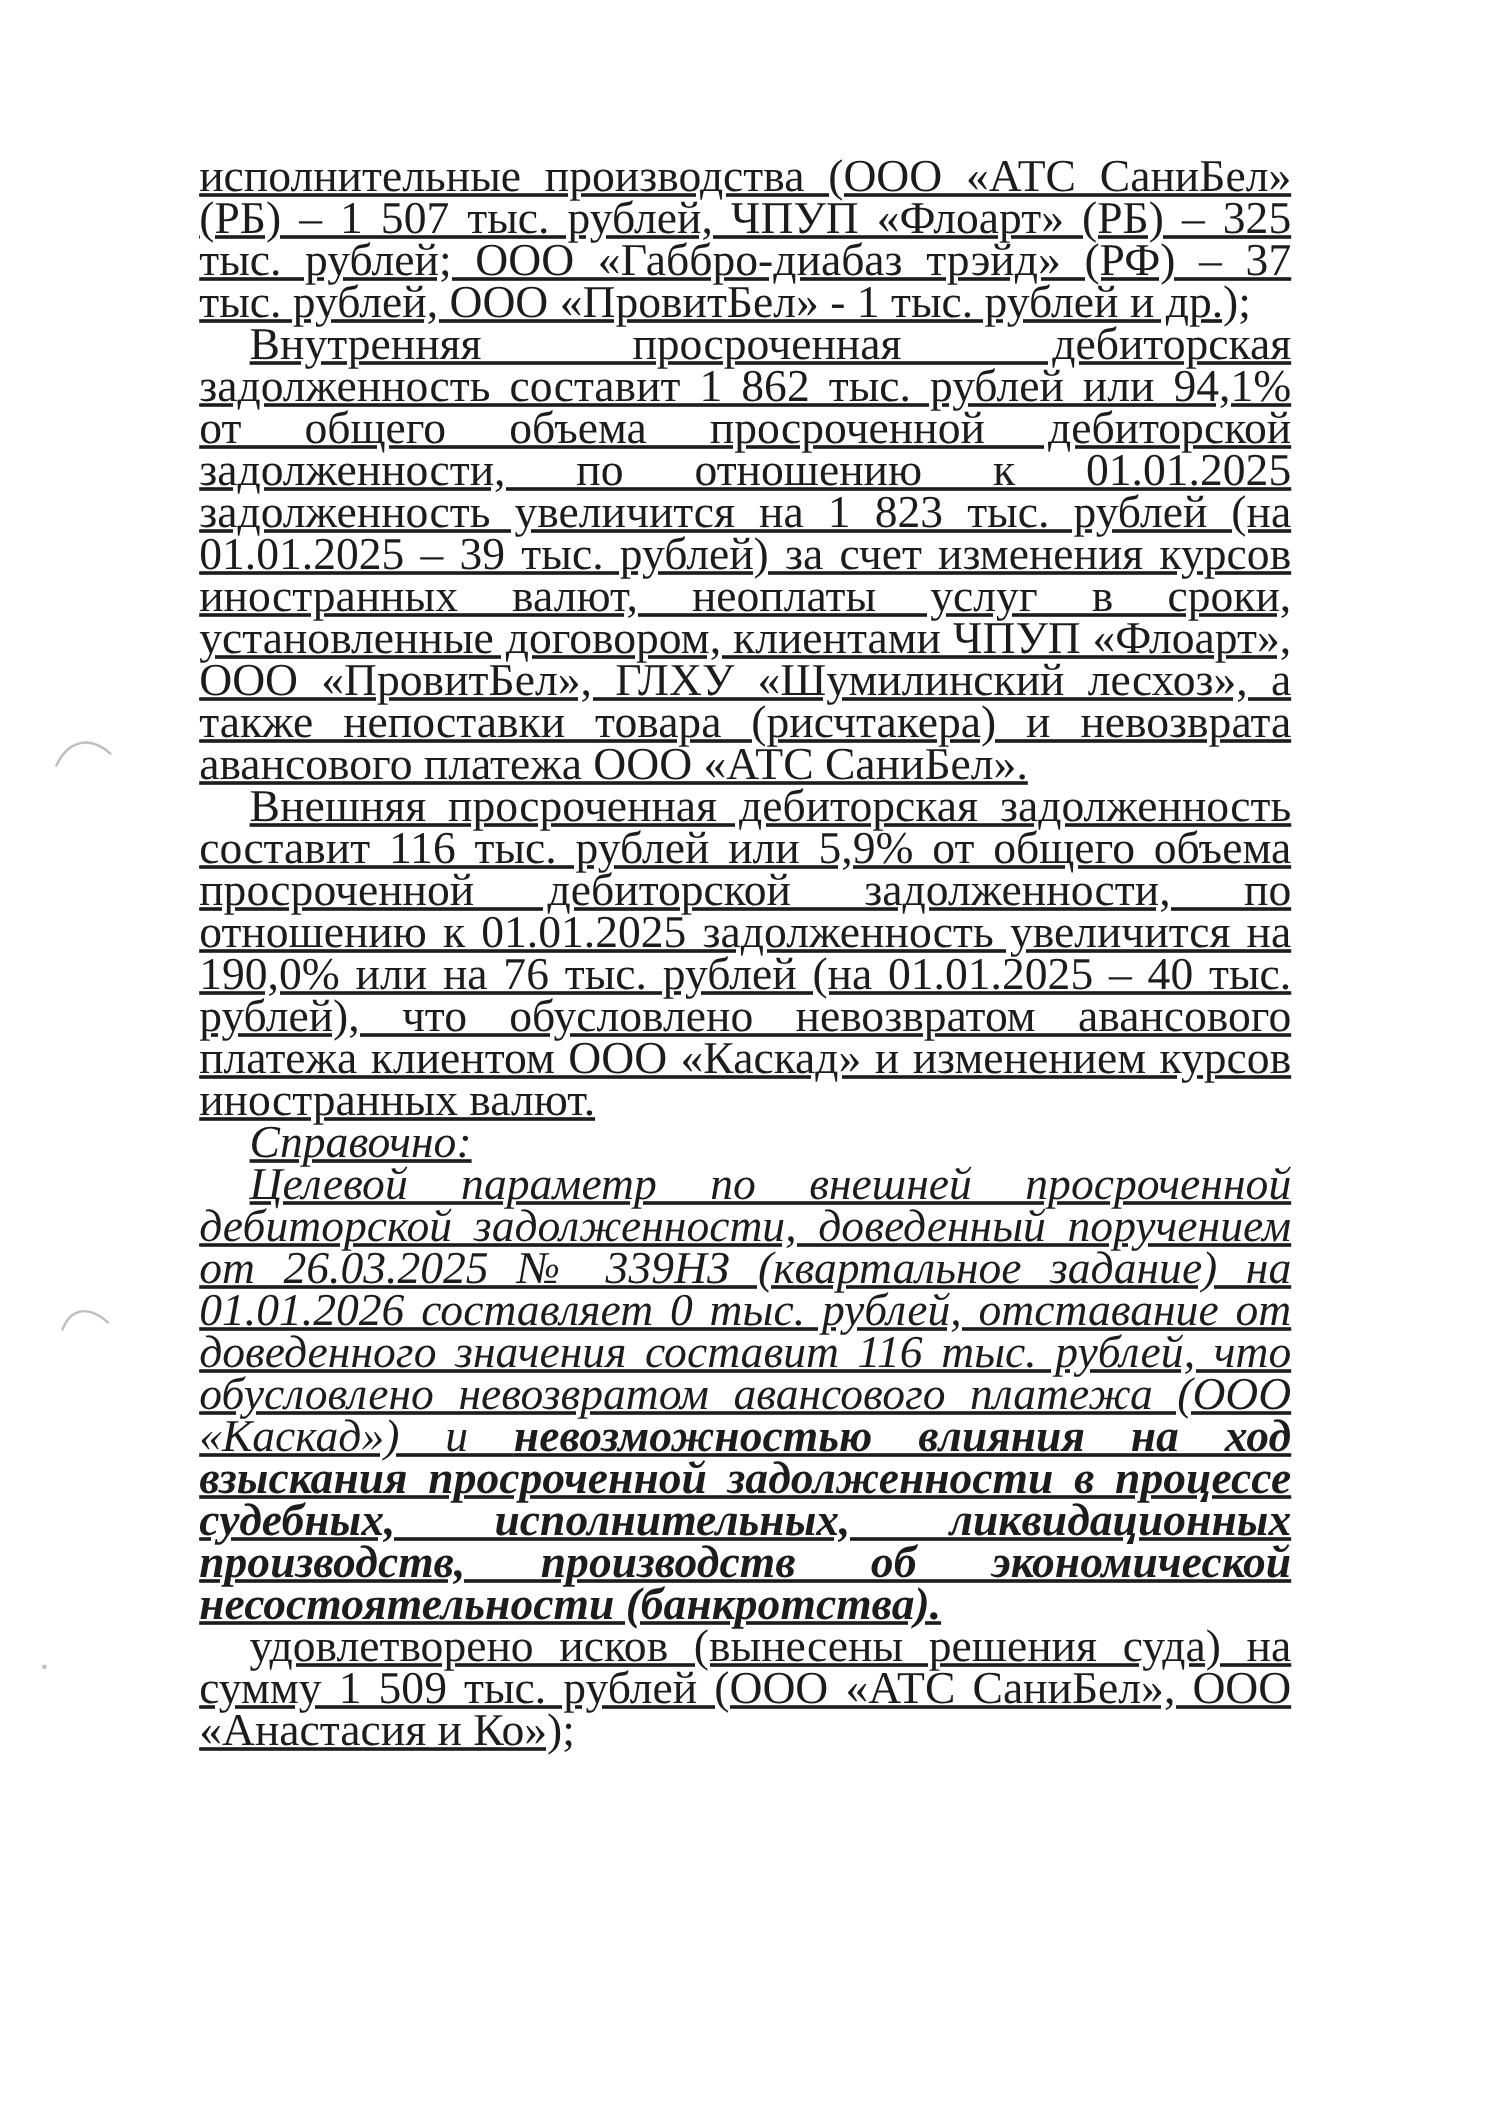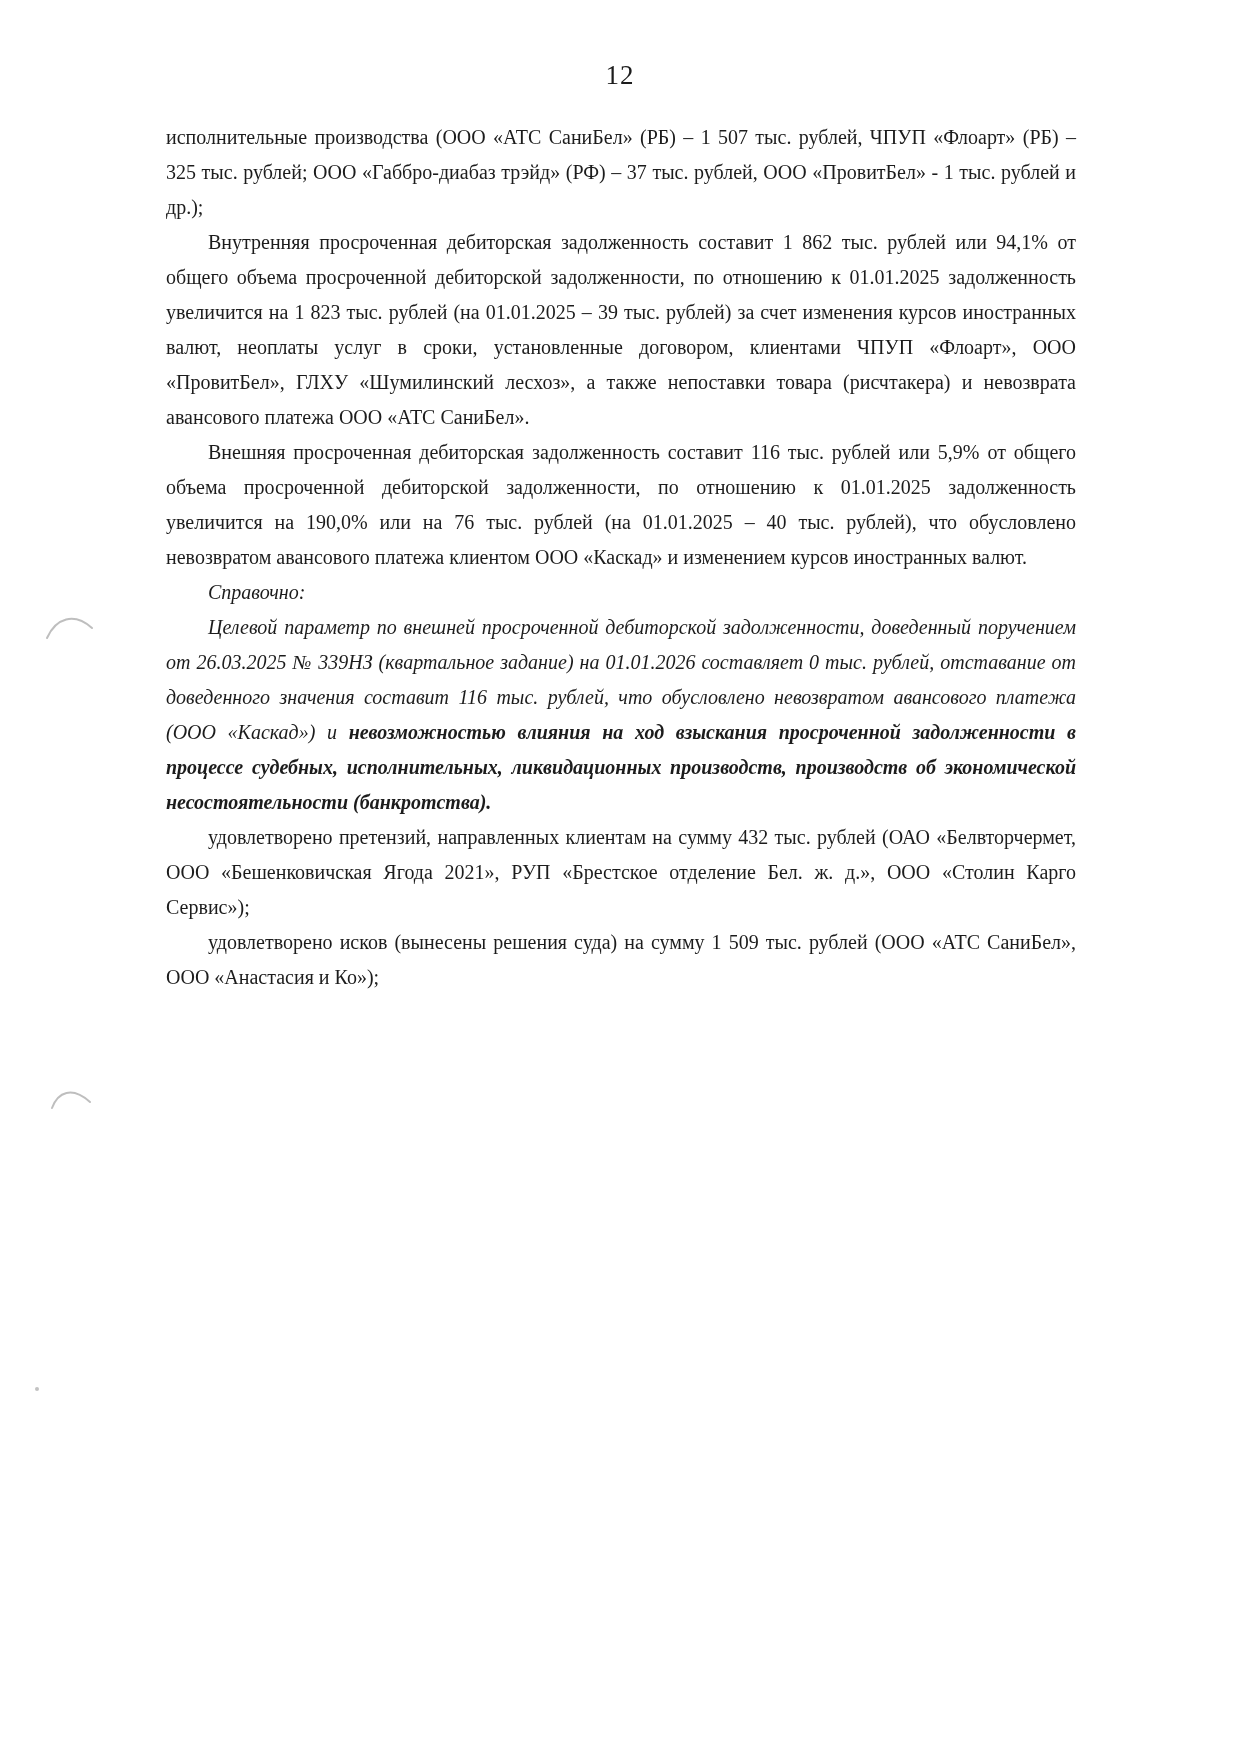--- a/index.html
+++ b/index.html
@@ -21,26 +21,27 @@
     position: absolute;
     top: 60px;
     left: 0;
     width: 1240px;
     text-align: center;
     font-size: 27px;
     letter-spacing: 1px;
   }
   .doc-body {
     position: absolute;
-    top: 120px;
+    top: 130px;
     left: 166px;
     width: 910px;
-    font-size: 20px;
+    font-size: 38px;
     line-height: 35px;
     text-align: justify;
+    text-decoration: underline;
   }
   .para {
     margin: 0;
     padding: 0;
   }
   .para.indent {
     text-indent: 42px;
   }
   .para.italic {
     font-style: italic;
@@ -58,29 +59,27 @@
     height: 4px;
     border-radius: 50%;
     background: #c2c2c2;
   }
 </style>
 </head>
 <body>
 
 <div class="page">
 
-  <div class="page-number">12</div>
 
   <div class="doc-body">
       <p class="para"><span>исполнительные производства (ООО «АТС СаниБел» (РБ) – 1 507 тыс. рублей, ЧПУП «Флоарт» (РБ) – 325 тыс. рублей; ООО «Габбро-диабаз трэйд» (РФ) – 37 тыс. рублей, ООО «ПровитБел» - 1 тыс. рублей и др.);</span></p>
       <p class="para indent"><span>Внутренняя просроченная дебиторская задолженность составит 1 862 тыс. рублей или 94,1% от общего объема просроченной дебиторской задолженности, по отношению к 01.01.2025 задолженность увеличится на 1 823 тыс. рублей (на 01.01.2025 – 39 тыс. рублей) за счет изменения курсов иностранных валют, неоплаты услуг в сроки, установленные договором, клиентами ЧПУП «Флоарт», ООО «ПровитБел», ГЛХУ «Шумилинский лесхоз», а также непоставки товара (рисчтакера) и невозврата авансового платежа ООО «АТС СаниБел».</span></p>
       <p class="para indent"><span>Внешняя просроченная дебиторская задолженность составит 116 тыс. рублей или 5,9% от общего объема просроченной дебиторской задолженности, по отношению к 01.01.2025 задолженность увеличится на 190,0% или на 76 тыс. рублей (на 01.01.2025 – 40 тыс. рублей), что обусловлено невозвратом авансового платежа клиентом ООО «Каскад» и изменением курсов иностранных валют.</span></p>
       <p class="para indent italic"><span>Справочно:</span></p>
       <p class="para indent italic"><span>Целевой параметр по внешней просроченной дебиторской задолженности, доведенный поручением от 26.03.2025 № 339НЗ (квартальное задание) на 01.01.2026 составляет 0 тыс. рублей, отставание от доведенного значения составит 116 тыс. рублей, что обусловлено невозвратом авансового платежа (ООО «Каскад») и </span><span class="bold">невозможностью влияния на ход взыскания просроченной задолженности в процессе судебных, исполнительных, ликвидационных производств, производств об экономической несостоятельности (банкротства).</span></p>
-      <p class="para indent"><span>удовлетворено претензий, направленных клиентам на сумму 432 тыс. рублей (ОАО «Белвторчермет, ООО «Бешенковичская Ягода 2021», РУП «Брестское отделение Бел. ж. д.», ООО «Столин Карго Сервис»);</span></p>
       <p class="para indent"><span>удовлетворено исков (вынесены решения суда) на сумму 1 509 тыс. рублей (ООО «АТС СаниБел», ООО «Анастасия и Ко»);</span></p>
     </div>
 
   <svg class="pen-mark" style="left:44px; top:608px;" width="56" height="38" viewBox="0 0 56 38">
     <path d="M3,30 C12,10 30,4 48,20" fill="none" stroke="#a8a8a8" stroke-width="2" stroke-linecap="round" opacity="0.75"></path>
   </svg>
 
   <svg class="pen-mark" style="left:48px; top:1080px;" width="52" height="36" viewBox="0 0 52 36">
     <path d="M4,28 C10,12 24,6 42,22" fill="none" stroke="#a8a8a8" stroke-width="2" stroke-linecap="round" opacity="0.75"></path>
   </svg>

